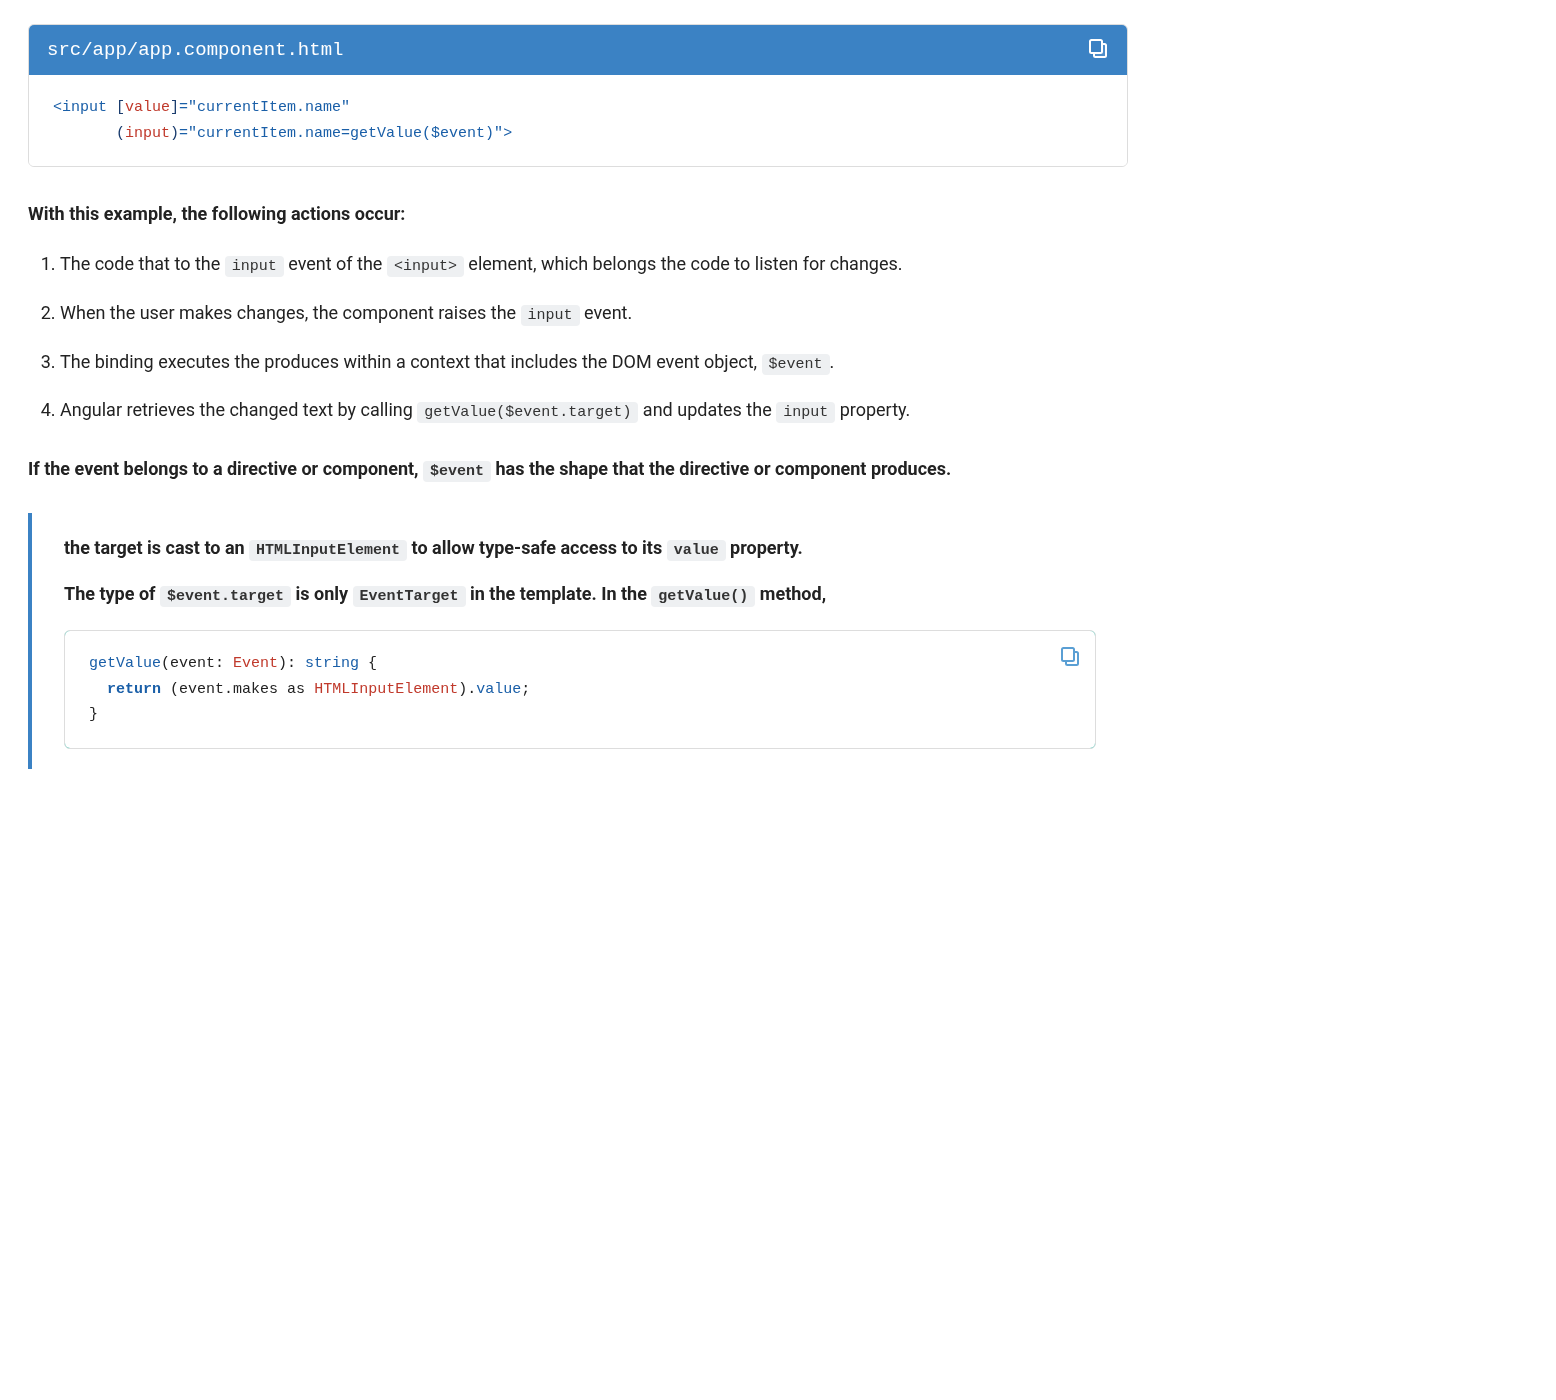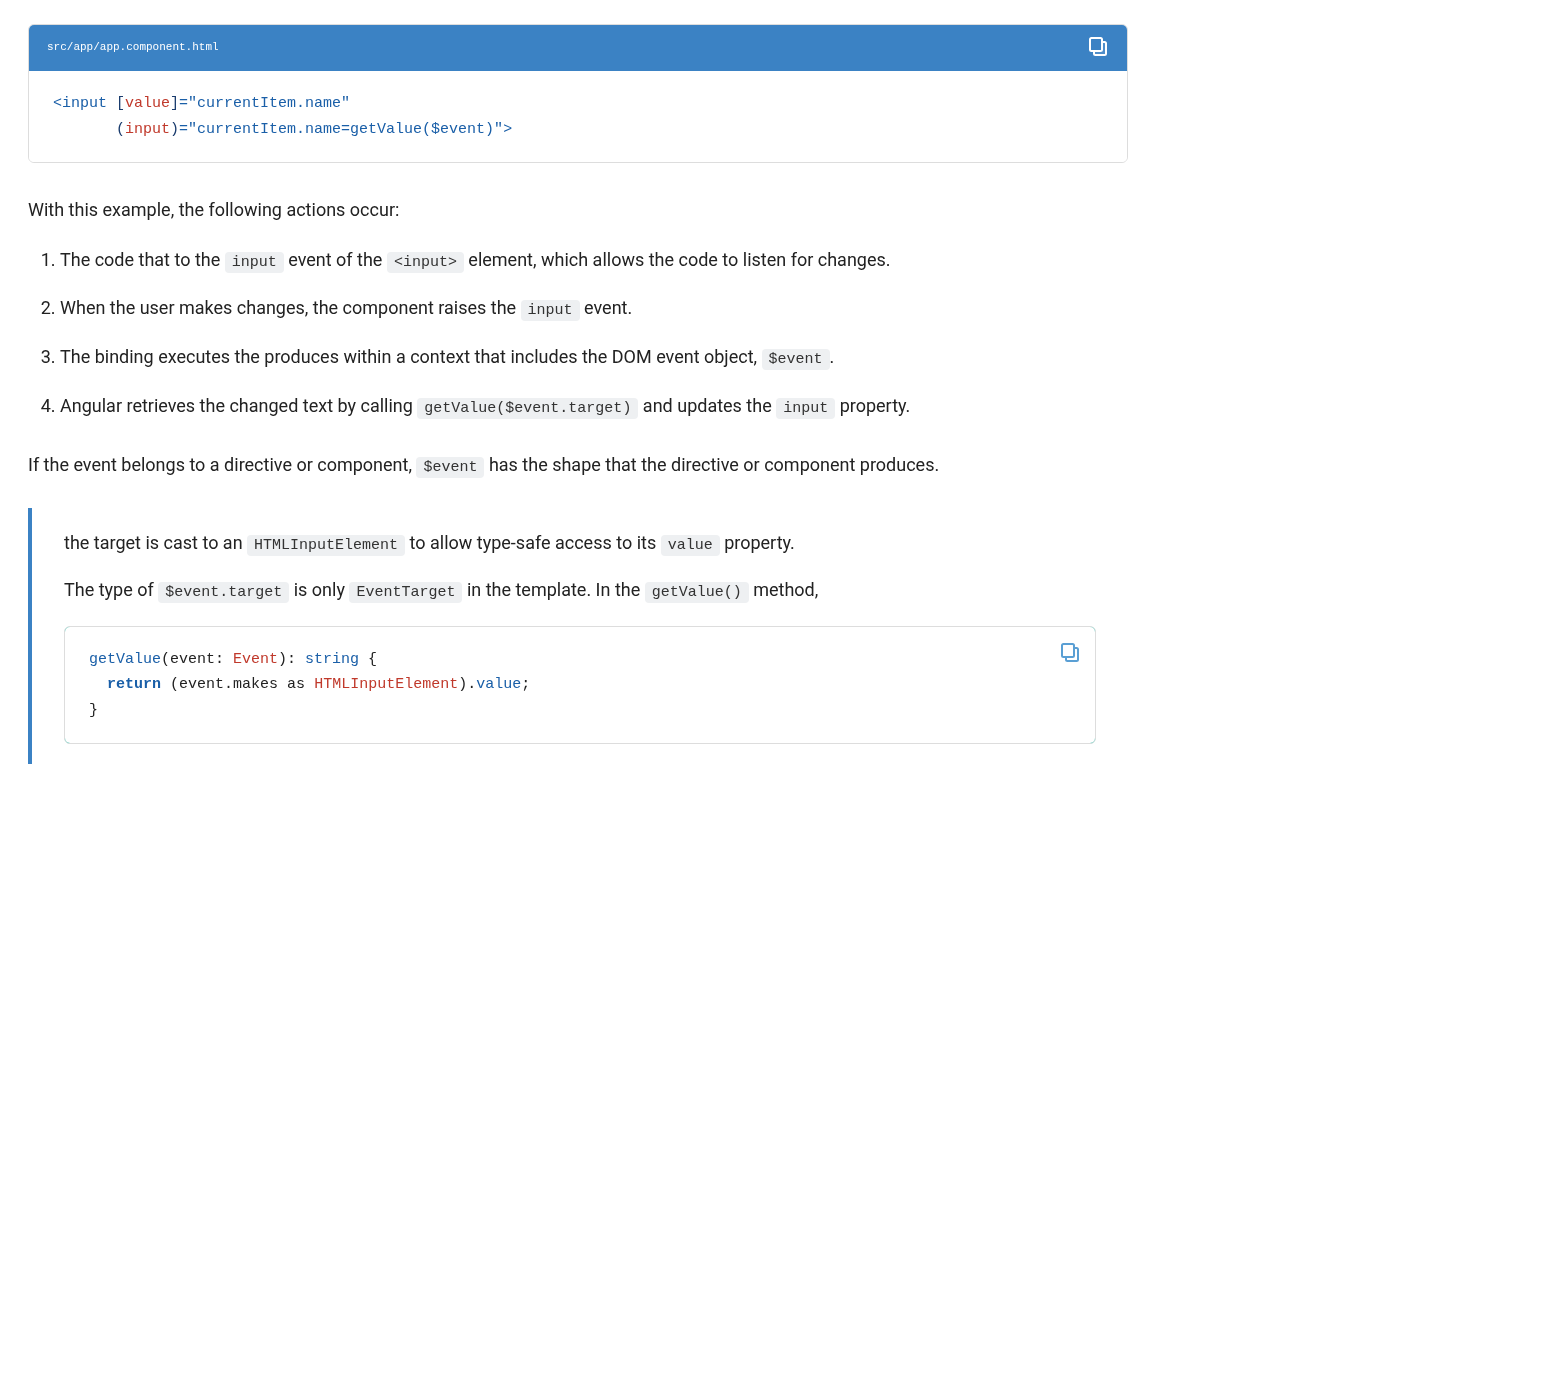--- a/index.html
+++ b/index.html
@@ -22,21 +22,21 @@
       border: 1px solid #ddd;
       border-radius: 6px;
       margin-bottom: 32px;
       overflow: hidden;
     }
 
     .code-block-header {
       background: #3b82c4;
       color: #fff;
       font-family: 'Courier New', monospace;
-      font-size: 11px;
+      font-size: 19px;
       padding: 10px 18px;
       display: flex;
       justify-content: space-between;
       align-items: center;
     }
 
     .code-block-body {
       background: #fff;
       padding: 20px 24px;
       position: relative;
@@ -72,20 +72,21 @@
       padding: 2px 7px;
       font-family: 'Courier New', Courier, monospace;
       font-size: 15px;
       color: #333;
     }
 
     p {
       margin-bottom: 20px;
       font-size: 18px;
       line-height: 1.65;
+      font-weight: bold;
     }
 
     ol {
       margin: 0 0 28px 32px;
     }
 
     ol li {
       margin-bottom: 18px;
       font-size: 18px;
       line-height: 1.65;
@@ -143,21 +144,21 @@
   <div class="code-block-body">
     <pre><span class="kw-blue">&lt;input </span><span class="kw-darkblue">[</span><span class="kw-red">value</span><span class="kw-darkblue">]</span><span class="kw-blue">="currentItem.name"</span>
        <span class="kw-darkblue">(</span><span class="kw-red">input</span><span class="kw-darkblue">)</span><span class="kw-blue">="currentItem.name=getValue($event)"</span><span class="kw-blue">&gt;</span></pre>
   </div>
 </div>
 
 <p>With this example, the following actions occur:</p>
 
 <ol>
   <li>
-    <span>The code that to the </span><code class="inline">input</code><span> event of the </span><code class="inline">&lt;input&gt;</code><span> element, which allows the code to listen for changes.</span>
+    <span>The code that to the </span><code class="inline">input</code><span> event of the </span><code class="inline">&lt;input&gt;</code><span> element, which belongs the code to listen for changes.</span>
   </li>
   <li>
     <span>When the user makes changes, the component raises the </span><code class="inline">input</code><span> event.</span>
   </li>
   <li>
     <span>The binding executes the produces within a context that includes the DOM event object, </span><code class="inline">$event</code><span>.</span>
   </li>
   <li>
     <span>Angular retrieves the changed text by calling </span><code class="inline">getValue($event.target)</code><span> and updates the </span><code class="inline">input</code><span> property.</span>
   </li>

